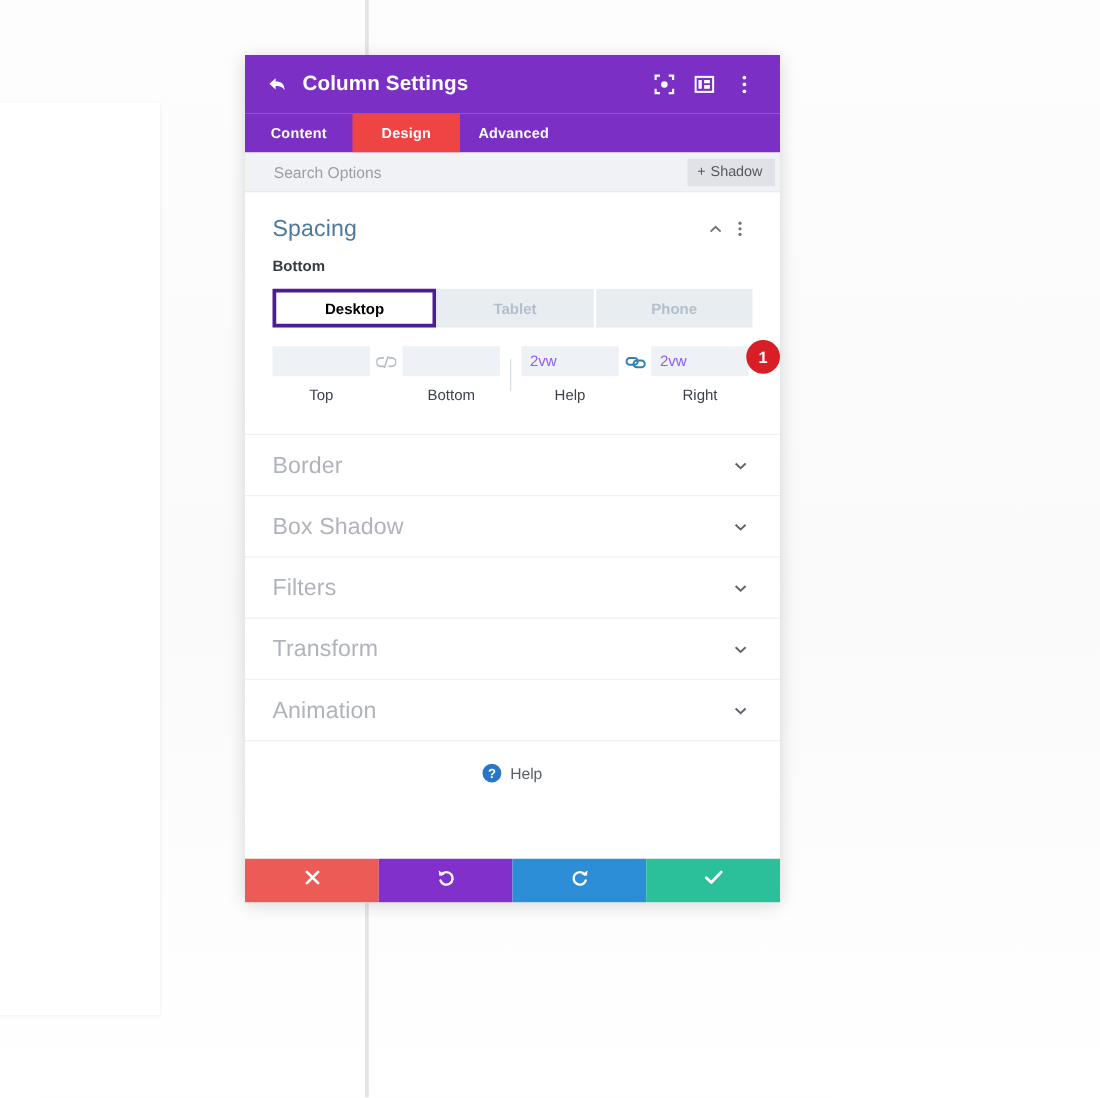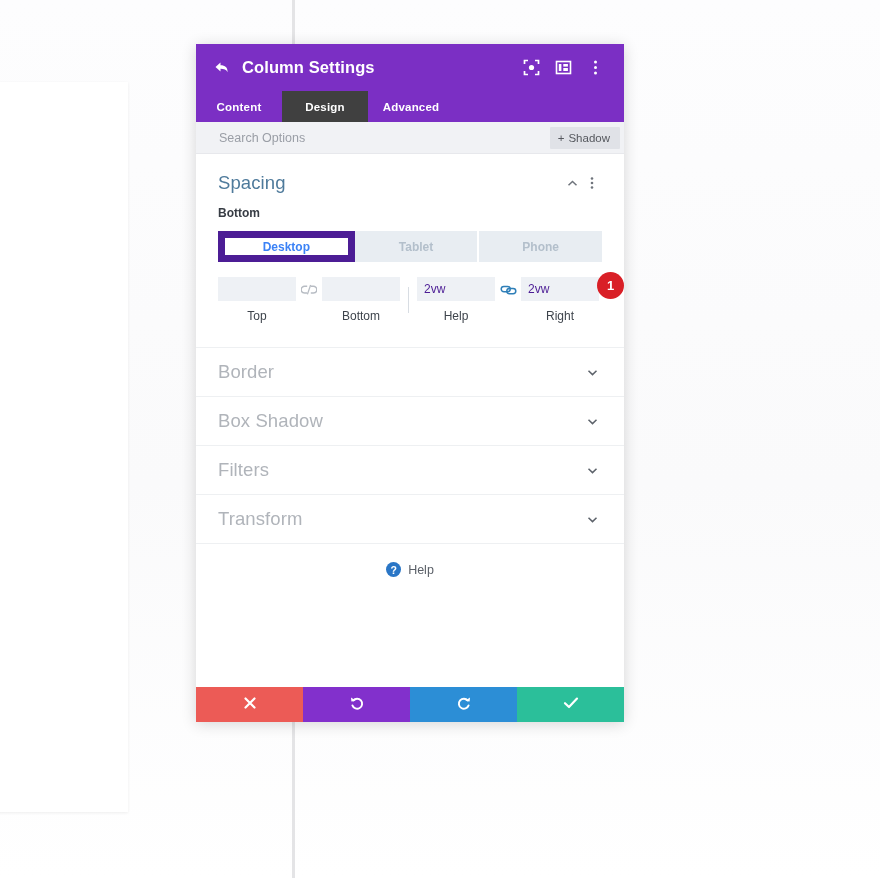--- a/index.html
+++ b/index.html
@@ -103,21 +103,21 @@
     width: 86px;
     display: flex;
     align-items: center;
     justify-content: center;
     font-size: 11.5px;
     font-weight: bold;
     color: #ffffff;
     cursor: pointer;
     letter-spacing: .2px;
   }
-  .tab.active { background: #404040; }
+  .tab.active { background: #ef4444; }
 
   
   .searchbar {
     height: 32px;
     background: #f1f2f5;
     border-bottom: 1px solid #e7e8ec;
     display: flex;
     align-items: center;
     padding-left: 23px;
     padding-right: 4px;
@@ -193,42 +193,42 @@
     font-size: 12px;
     font-weight: bold;
     background: #e8edf2;
     color: #b3bfcb;
     cursor: pointer;
     border-right: 2px solid #ffffff;
   }
   .device-tab:last-child { border-right: none; }
   .device-tab.active {
     background: #ffffff;
-    color: #3b82f6;
-    border: 7px solid #4c1d95;
+    color: #000000;
+    border: 3px solid #4c1d95;
   }
 
   
   .pad-row {
     display: flex;
     align-items: center;
     margin-top: 15px;
     position: relative;
   }
   .pad-group { display: flex; align-items: center; }
   .pad-cell { width: 78px; }
   .pad-input {
     width: 78px;
     height: 24px;
     background: #eef1f5;
     border: none;
     outline: none;
     font-family: "Liberation Sans", sans-serif;
     font-size: 12px;
-    color: #4c1d95;
+    color: #8b5cf6;
     padding: 0 7px;
   }
   .pad-caption {
     text-align: center;
     font-size: 12px;
     color: #3e444c;
     margin-top: 8px;
   }
   .link-icon {
     width: 26px;
@@ -478,20 +478,28 @@
 
       <div class="section-closed">
         <div class="section-title-closed">Transform</div>
         <div class="sec-ctl">
           <svg width="13" height="13" viewBox="0 0 13 13">
               <path d="M2.5 4.8 L6.5 8.6 L10.5 4.8" stroke="#5d636b" stroke-width="1.5" fill="none"></path>
             </svg>
         </div>
       </div>
 
+      <div class="section-closed">
+        <div class="section-title-closed">Animation</div>
+        <div class="sec-ctl">
+          <svg width="13" height="13" viewBox="0 0 13 13">
+              <path d="M2.5 4.8 L6.5 8.6 L10.5 4.8" stroke="#5d636b" stroke-width="1.5" fill="none"></path>
+            </svg>
+        </div>
+      </div>
 
       <div class="help-row">
         <div class="help-circle">?</div>
         <div class="help-text">Help</div>
       </div>
 
     </div>
 
     <div class="modal-footer">
       <div class="foot-btn foot-cancel">

